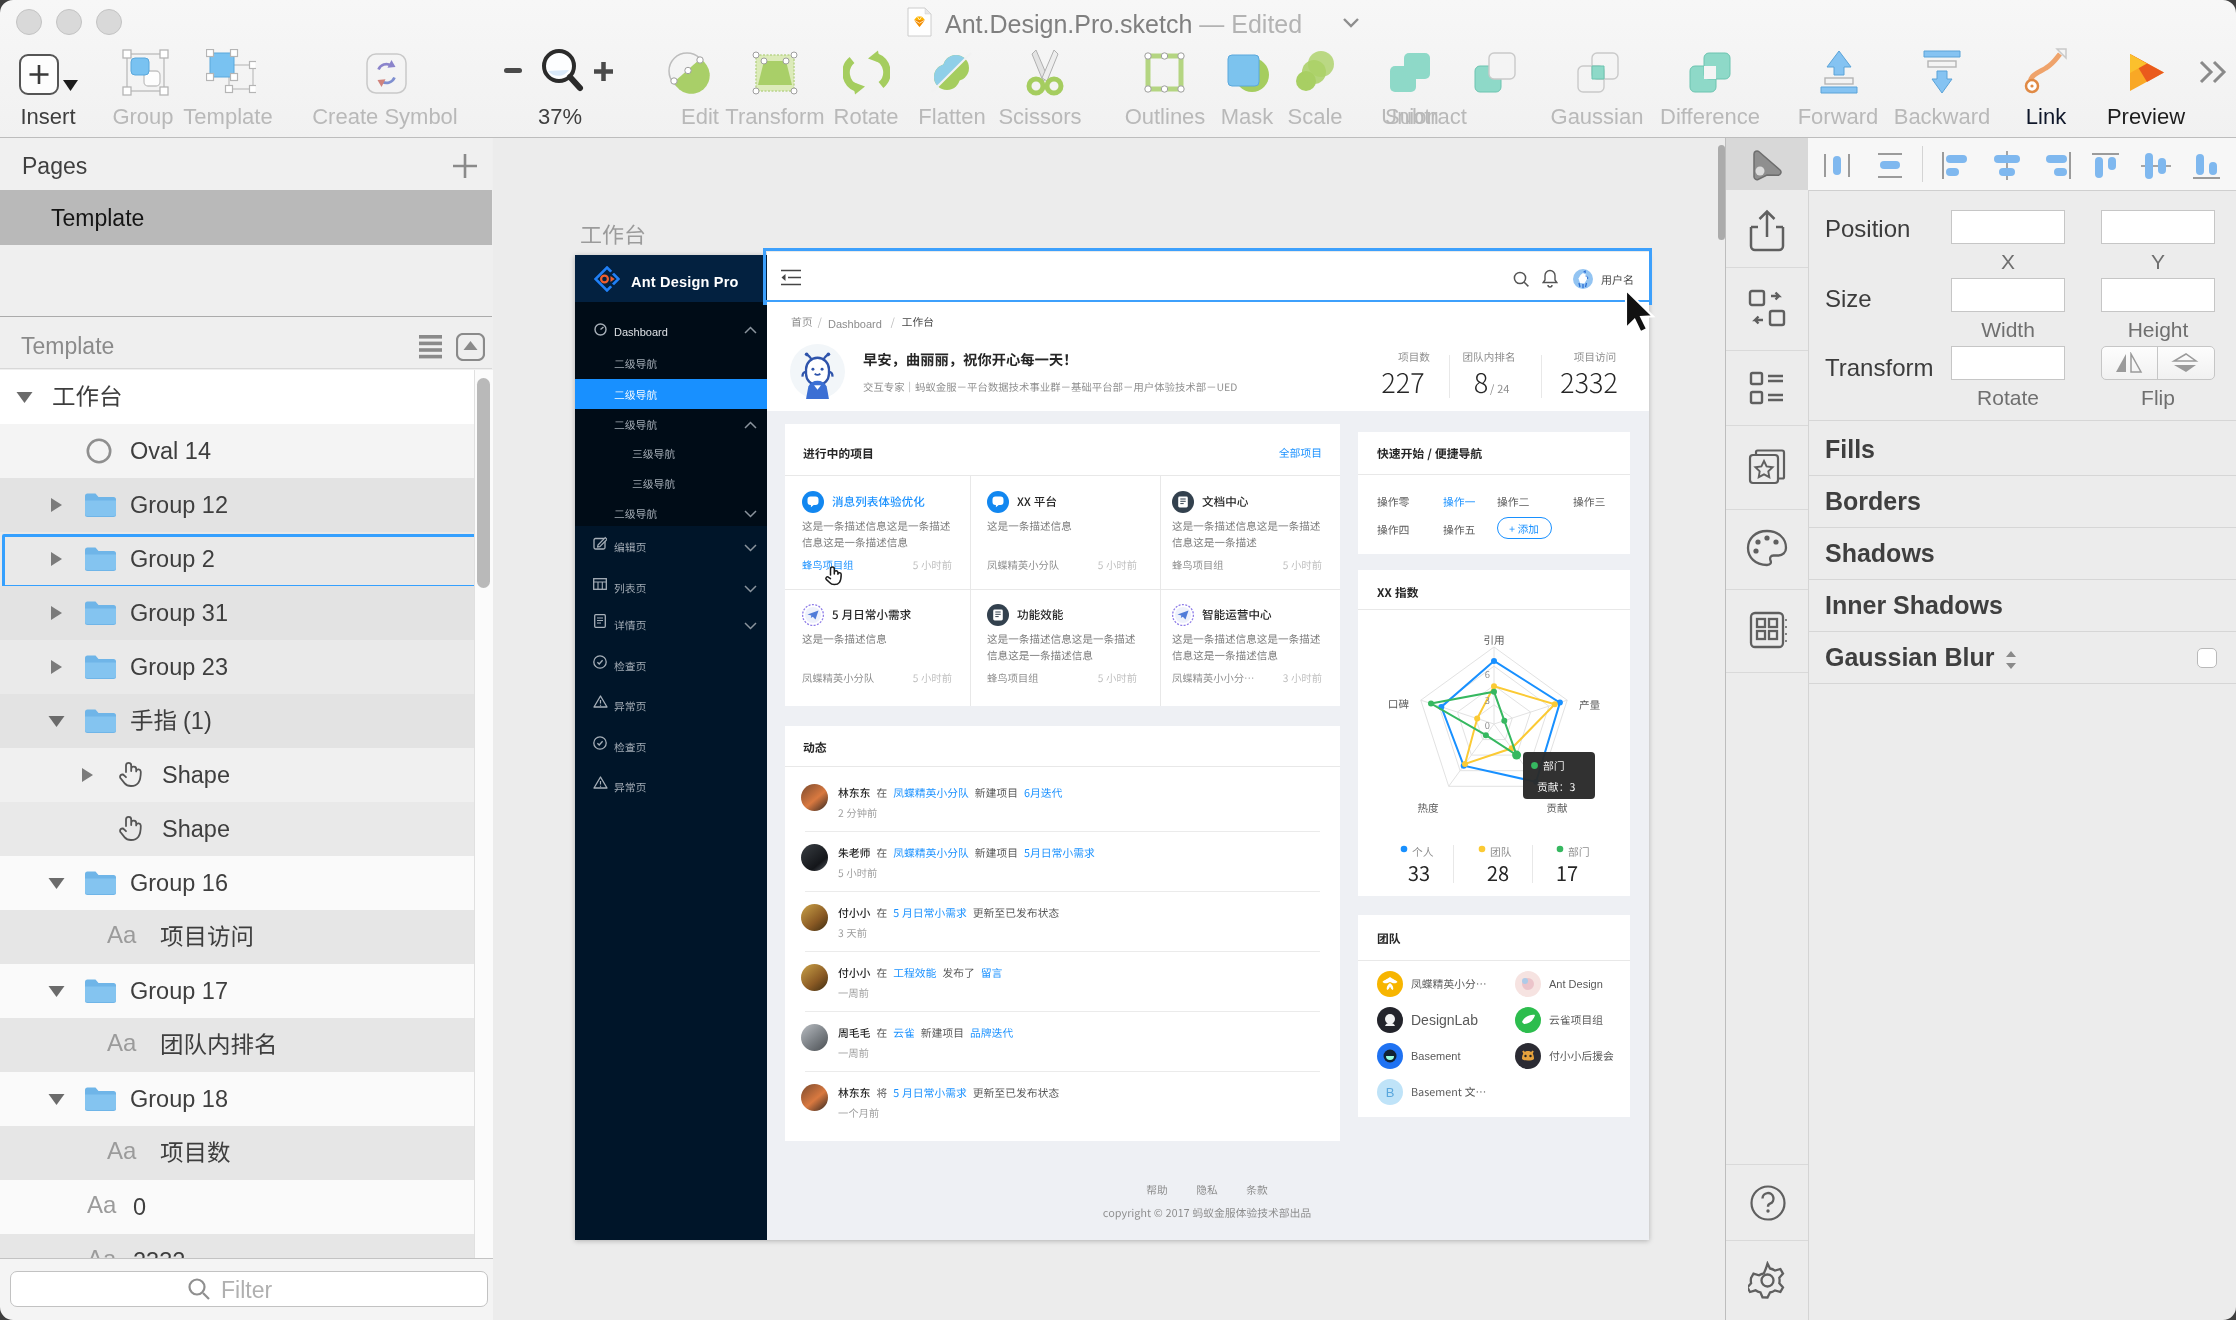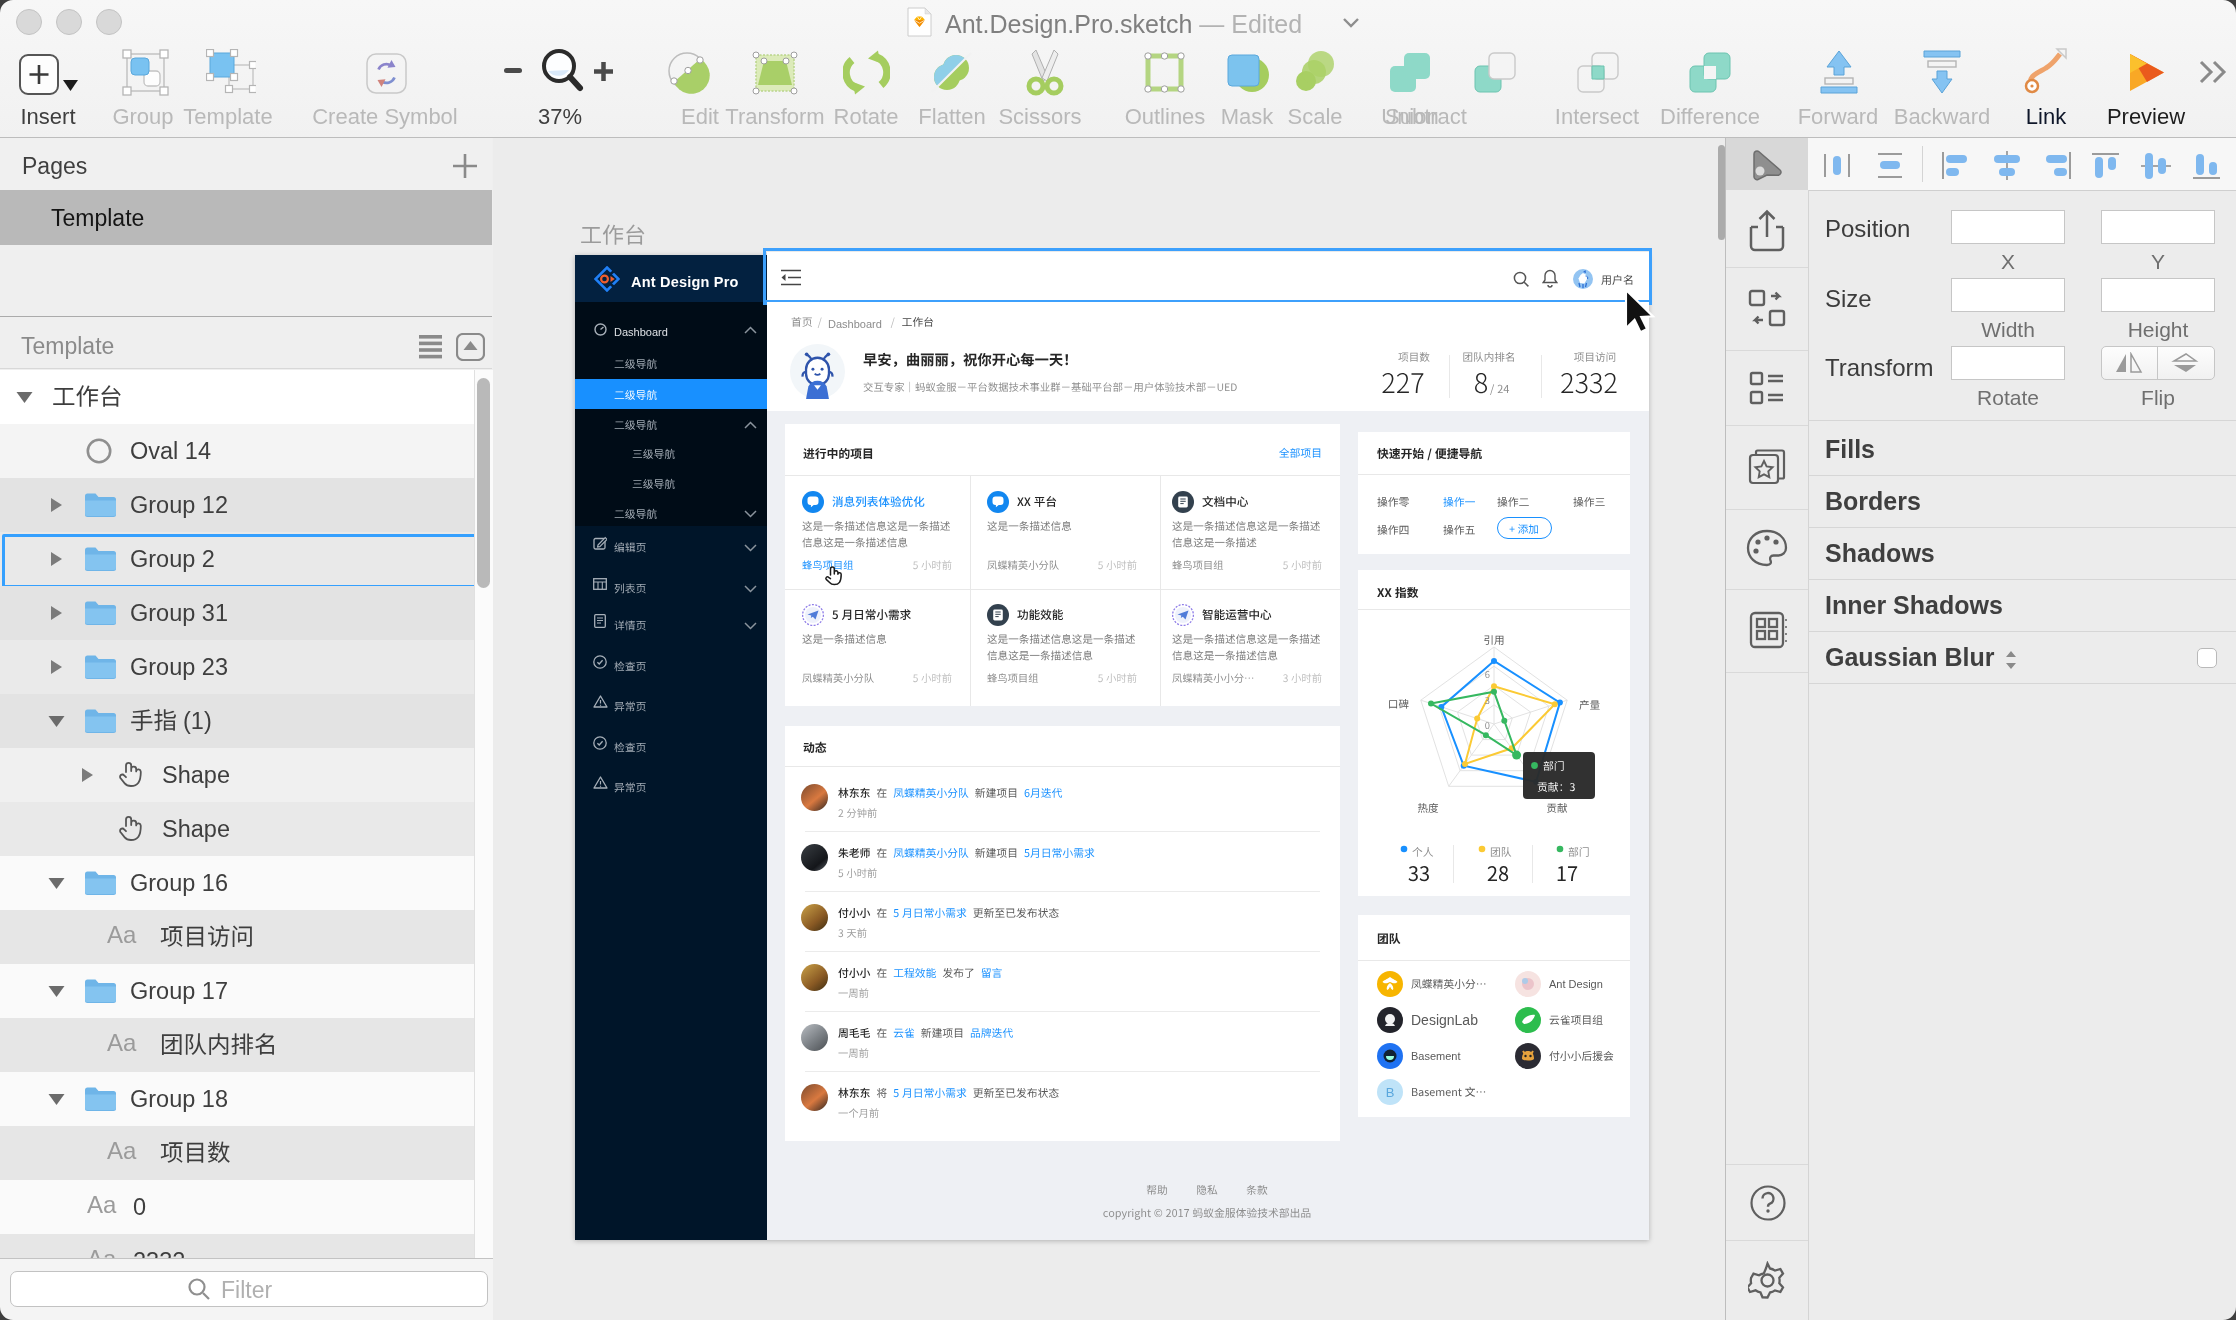--- a/index.html
+++ b/index.html
@@ -162,21 +162,21 @@
 <svg style="position:absolute;left:1472px;top:50px" width="46" height="45" viewBox="0 0 46 45">
     <rect x="3" y="16" width="26" height="26" rx="5" fill="#8ed9c8" stroke="#6cc4b0" stroke-width="1"></rect>
     <rect x="17" y="3" width="26" height="26" rx="5" fill="#f4f4f4" stroke="#c9c9c9" stroke-width="1.4"></rect>
   </svg>
 <div style="position:absolute;left:1385px;top:104px;width:220px;font-size:22px;color:#b9b9b9;white-space:nowrap;">Subtract</div>
 <svg style="position:absolute;left:1575px;top:50px" width="46" height="45" viewBox="0 0 46 45">
     <rect x="3" y="16" width="26" height="26" rx="5" fill="none" stroke="#c9c9c9" stroke-width="1.4"></rect>
     <rect x="17" y="3" width="26" height="26" rx="5" fill="none" stroke="#c9c9c9" stroke-width="1.4"></rect>
     <path d="M17 16 h12 v13 h-12 z" fill="#8ed9c8" stroke="#6cc4b0"></path>
   </svg>
-<div style="position:absolute;left:1487px;top:104px;width:220px;text-align:center;font-size:22px;color:#b9b9b9;white-space:nowrap;">Intersect</div>
+<div style="position:absolute;left:1487px;top:104px;width:220px;text-align:center;font-size:22px;color:#b9b9b9;white-space:nowrap;">Gaussian</div>
 <svg style="position:absolute;left:1687px;top:50px" width="46" height="45" viewBox="0 0 46 45">
     <rect x="3" y="16" width="26" height="26" rx="5" fill="#8ed9c8" stroke="#6cc4b0" stroke-width="1"></rect>
     <rect x="17" y="3" width="26" height="26" rx="5" fill="#8ed9c8" stroke="#6cc4b0" stroke-width="1"></rect>
     <path d="M17 16 h12 v13 h-12 z" fill="#f4f4f4"></path>
   </svg>
 <div style="position:absolute;left:1600px;top:104px;width:220px;text-align:center;font-size:22px;color:#b9b9b9;white-space:nowrap;">Difference</div>
 <svg style="position:absolute;left:1817px;top:49px" width="44" height="46" viewBox="0 0 44 46">
 <path d="M22 2 L34 18 H27 V26 H17 V18 H10 Z" fill="#85c3f2" stroke="#5ba3d8"></path>
 <rect x="8" y="29" width="28" height="6" fill="none" stroke="#b5b5b5" stroke-width="1.4"></rect>
 <path d="M4 38 h36 v6 h-36 z" fill="#85c3f2" stroke="#5ba3d8"></path>

